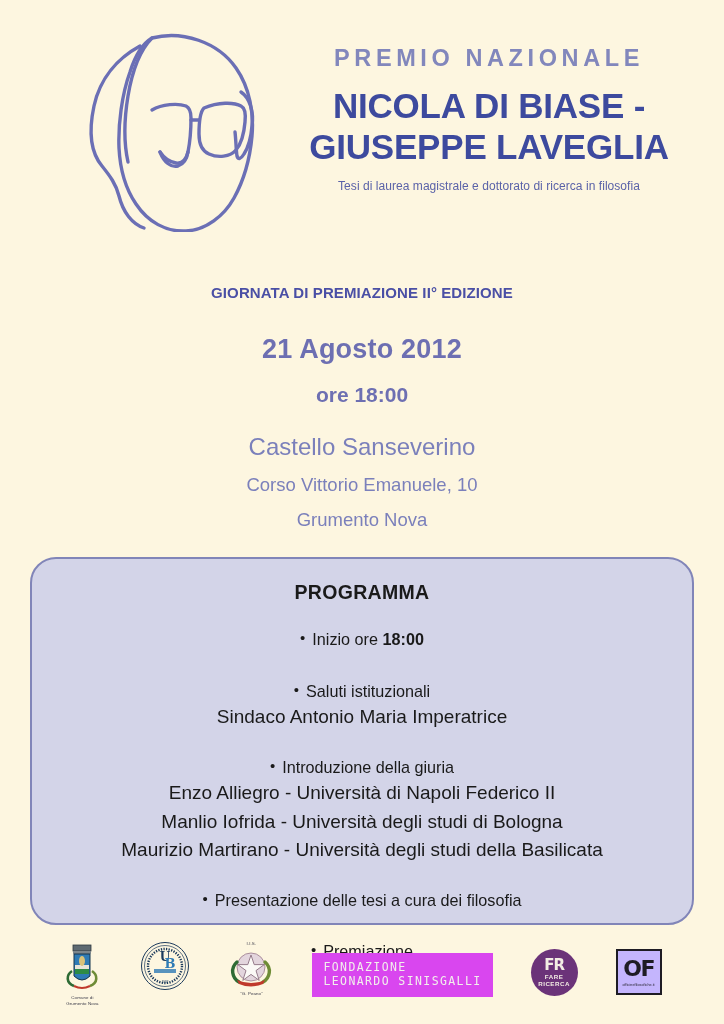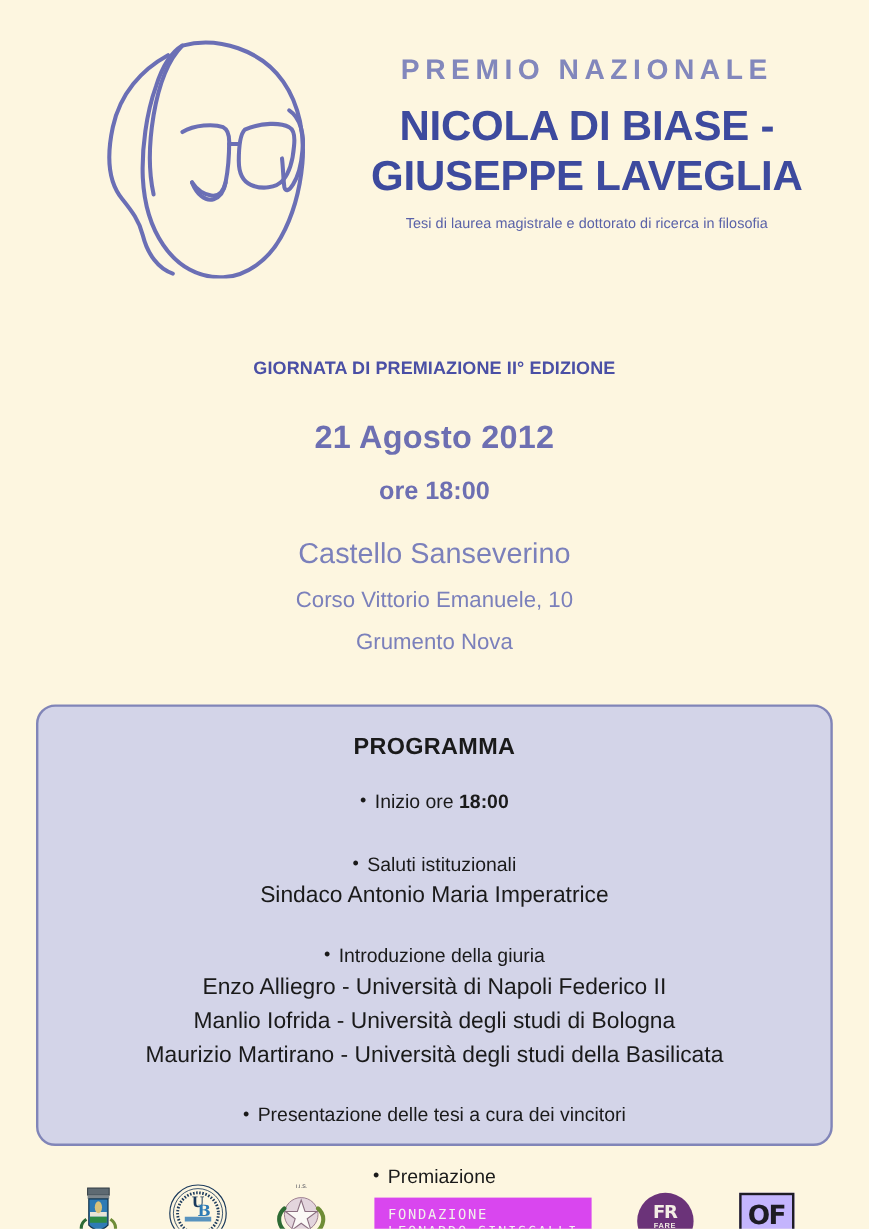--- a/index.html
+++ b/index.html
@@ -13,21 +13,20 @@
     position: relative;
   }
 
   .poster {
     width: 724px;
     height: 908px;
     background: #FDF6E0;
     position: relative;
     display: flex;
     flex-direction: column;
-    gap: 15px;
   }
 
   
   .header {
     display: flex;
     align-items: flex-start;
     padding: 30px 20px 0 78px;
     height: 232px;
   }
 
@@ -114,21 +113,21 @@
   .venue-city {
     font-size: 18.5px;
     color: #7B80BB;
     margin-top: 13px;
   }
 
   
   .programma-box {
     margin: 26px 30px 0 30px;
     border: 2px solid #8185B8;
-    border-radius: 16px;
+    border-radius: 26px;
     background: #D3D4E8;
     padding: 22px 20px 26px 20px;
     text-align: center;
     flex: 0 0 auto;
     height: 368px;
   }
 
   .programma-title {
     font-size: 19.5px;
     font-weight: 700;
@@ -327,21 +326,21 @@
         </div>
         <div class="gap-md"></div>
         <div class="prog-item">
           <div class="prog-bullet-line"><span class="dot">•</span><span>Introduzione della giuria</span></div>
           <div class="prog-sub">Enzo Alliegro - Università di Napoli Federico II</div>
           <div class="prog-sub">Manlio Iofrida - Università degli studi di Bologna</div>
           <div class="prog-sub">Maurizio Martirano - Università degli studi della Basilicata</div>
         </div>
         <div class="gap-md"></div>
         <div class="prog-item">
-          <div class="prog-bullet-line"><span class="dot">•</span><span>Presentazione delle tesi a cura dei vincitori</span></div>
+          <div class="prog-bullet-line"><span class="dot">•</span><span>Presentazione delle tesi a cura dei filosofia</span></div>
         </div>
         <div class="gap-lg"></div>
         <div class="prog-item">
           <div class="prog-bullet-line"><span class="dot">•</span><span>Premiazione</span></div>
         </div>
       </div>
   </div>
 
   <div class="footer">
 

